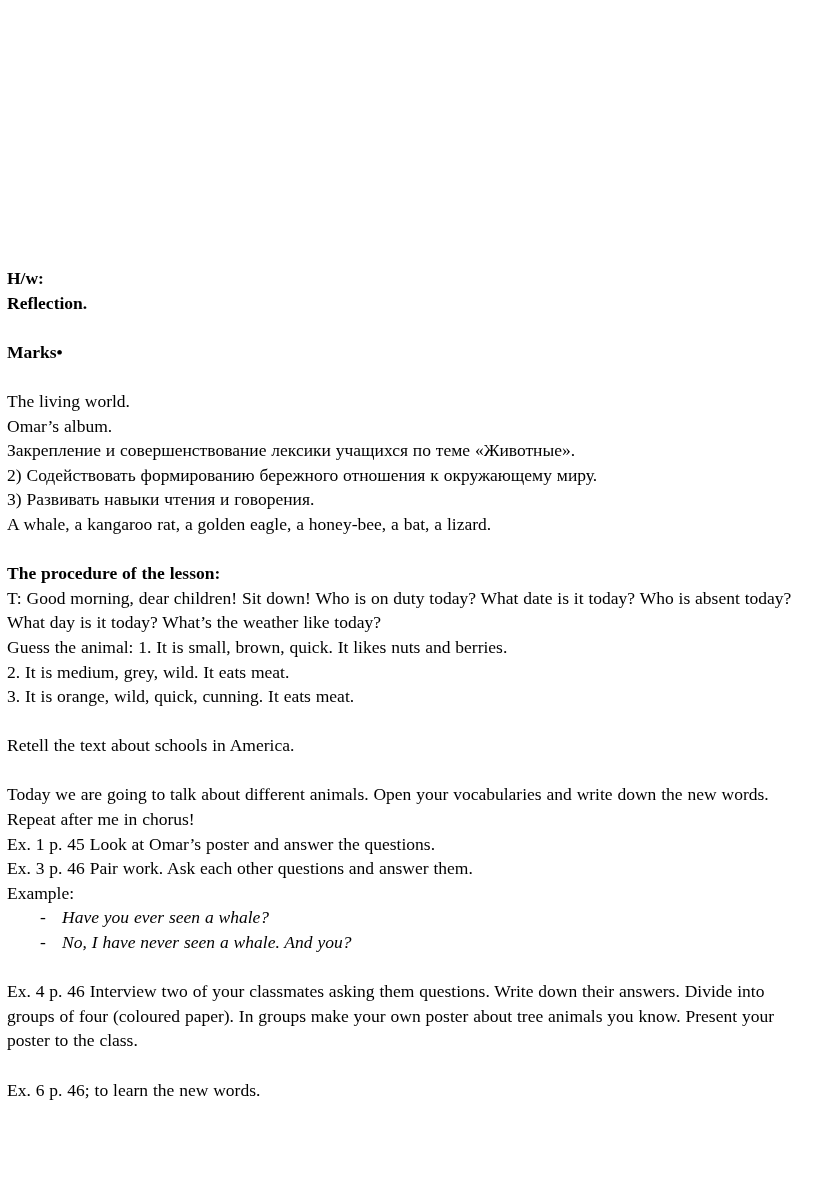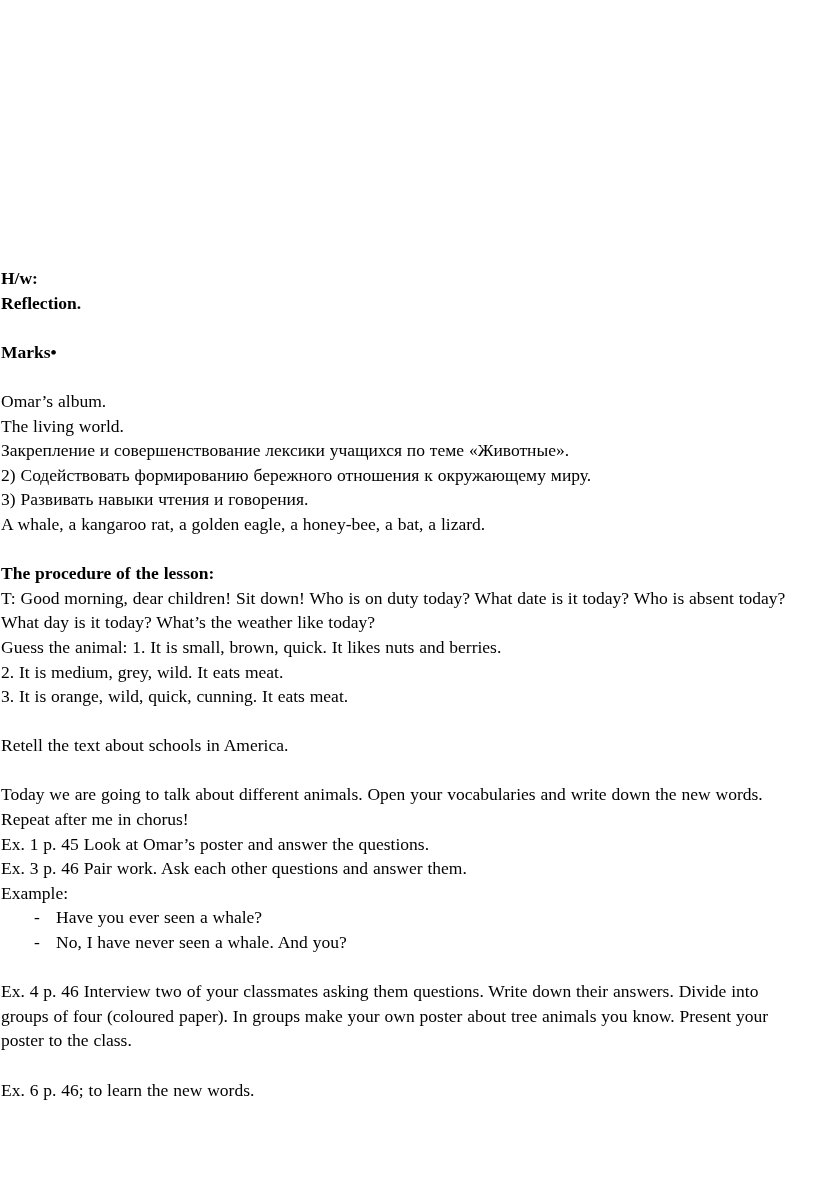--- a/index.html
+++ b/index.html
@@ -12,55 +12,56 @@
     height: 1185px;
     font-family: "Liberation Serif", "DejaVu Serif", serif;
     font-size: 17.5px;
     color: #000000;
     overflow: hidden;
   }
   .page {
     box-sizing: border-box;
     width: 816px;
     height: 1185px;
-    padding: 266px 6px 0 1px;
+    padding: 266px 6px 0 7px;
     background: #ffffff;
   }
   .page p {
     margin: 0;
     line-height: 24.6px;
     min-height: 24.6px;
     word-spacing: 0.5px;
   }
   .bold   { font-weight: bold; }
   .center { text-align: left; }
   .list-item {
     display: flex;
     padding-left: 33px;
   }
   .list-item .marker {
     flex: 0 0 22px;
   }
   .list-item .li-text {
     flex: 1 1 auto;
+    font-style: italic;
   }
 </style>
 </head>
 <body>
 
 <main class="page">
 
   <p class="bold">H/w:</p>
   <p class="bold">Reflection.</p>
   <p class="blank"></p>
   <p class="bold">Marks•</p>
   <p class="blank"></p>
 
+  <p>The living world.</p>
   <p>Omar’s album.</p>
-  <p>The living world.</p>
   <p>Закрепление и совершенствование лексики учащихся по теме «Животные».</p>
   <p>2) Содействовать формированию бережного отношения к окружающему миру.</p>
   <p>3) Развивать навыки чтения и говорения.</p>
   <p>A whale, a kangaroo rat, a golden eagle, a honey-bee, a bat, a lizard.</p>
   <p class="blank"></p>
 
   <p class="bold center">The procedure of the lesson:</p>
   <p>T: Good morning, dear children! Sit down! Who is on duty today? What date is it today? Who is absent today?</p>
   <p>What day is it today? What’s the weather like today?</p>
   <p>Guess the animal: 1. It is small, brown, quick. It likes nuts and berries.</p>

